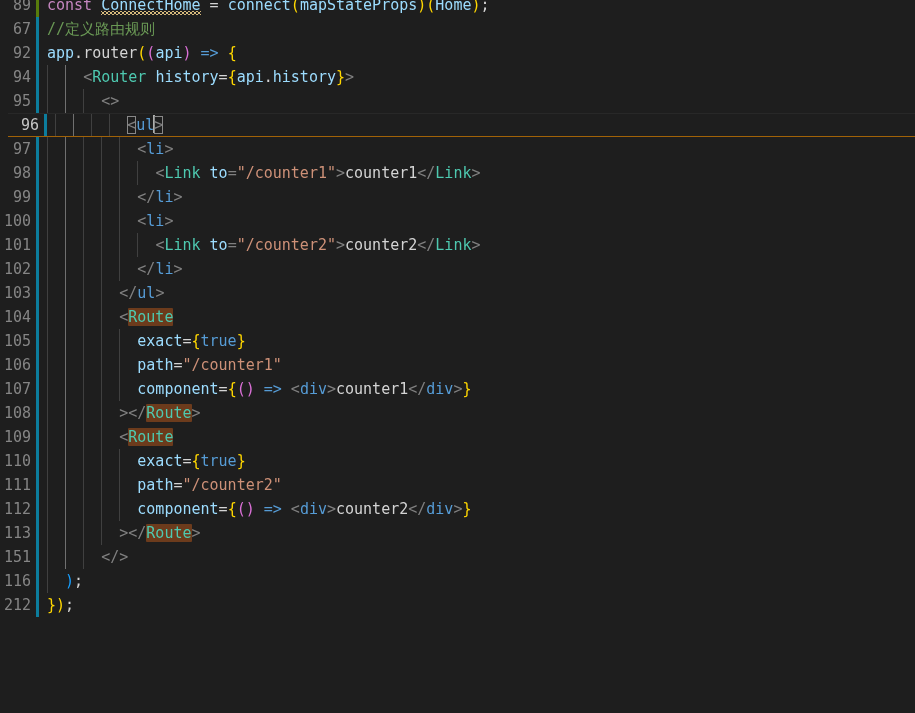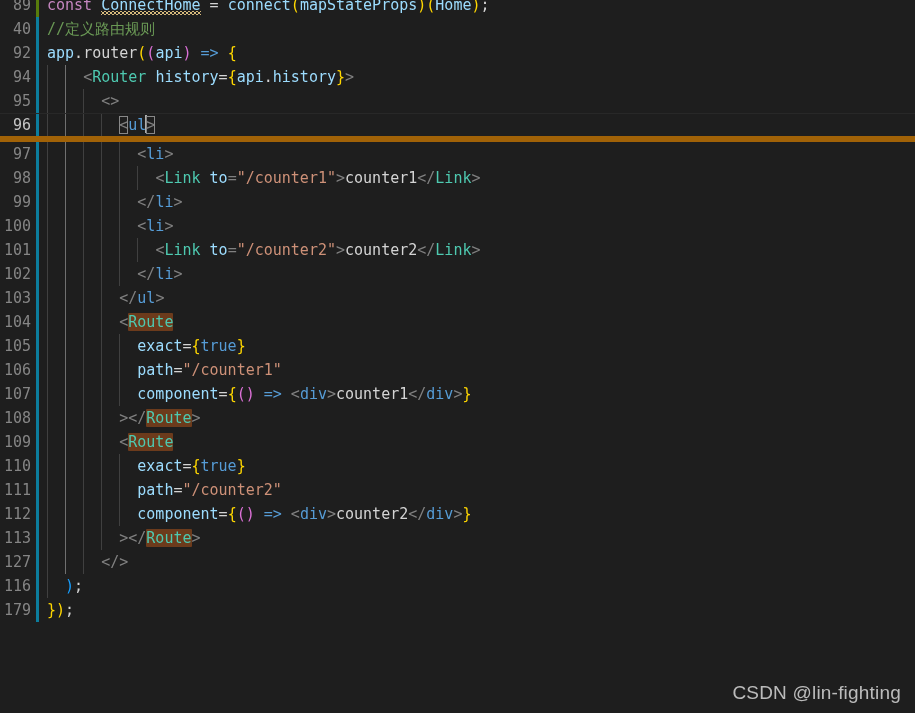--- a/index.html
+++ b/index.html
@@ -29,23 +29,24 @@
   
   .row {
     position: relative;
     height: 24px;
     line-height: 24px;
     white-space: pre;
     display: block;
   }
   .row.current {
     border-top: 1px solid #282828;
-    border-bottom: 6px solid #a16207;
+    border-bottom: 1px solid #a16207;
     height: 22px;
     line-height: 22px;
+    margin-left: 8px;
   }
 
   
   .gutter {
     position: absolute;
     left: 0;
     top: 0;
     width: 31px;
     height: 24px;
     text-align: right;
@@ -161,21 +162,21 @@
     opacity: 0.92;
     letter-spacing: 0.2px;
   }
 </style>
 </head>
 <body>
 
 <div id="editor">
   <div id="rows" style="position: absolute; left: 0px; top: -7px; width: 915px;">
       <div class="row" style="top: 0px;"><div class="gutter">89</div><div class="changebar add"></div><span class="code"><span class="t-kw">const </span><span class="t-var squig">ConnectHome</span><span class="t-plain"> </span><span class="t-op">=</span><span class="t-plain"> </span><span class="t-var">connect</span><span class="t-punc1">(</span><span class="t-var">mapStateProps</span><span class="t-punc1">)</span><span class="t-punc1">(</span><span class="t-var">Home</span><span class="t-punc1">)</span><span class="t-plain">;</span></span></div>
-      <div class="row" style="top: 0px;"><div class="gutter">40</div><div class="changebar mod"></div><span class="code"><span class="t-cmt">//定义路由规则</span></span></div>
+      <div class="row" style="top: 0px;"><div class="gutter">67</div><div class="changebar mod"></div><span class="code"><span class="t-cmt">//定义路由规则</span></span></div>
       <div class="row" style="top: 0px;"><div class="gutter">92</div><div class="changebar mod"></div><span class="code"><span class="t-var">app</span><span class="t-plain">.</span><span class="t-plain">router</span><span class="t-punc1">(</span><span class="t-punc2">(</span><span class="t-var">api</span><span class="t-punc2">)</span><span class="t-plain"> </span><span class="t-arrow">=&gt;</span><span class="t-plain"> </span><span class="t-punc1">{</span></span></div>
       <div class="row" style="top: 0px;"><div class="gutter">94</div><div class="changebar mod"></div><div class="guide" style="left: 47px;"></div><div class="guide active" style="left: 65.04px;"></div><span class="code"><span class="t-plain">    </span><span class="t-tagbr">&lt;</span><span class="t-comp">Router</span><span class="t-plain"> </span><span class="t-var">history</span><span class="t-plain">=</span><span class="t-punc1">{</span><span class="t-var">api</span><span class="t-plain">.</span><span class="t-var">history</span><span class="t-punc1">}</span><span class="t-tagbr">&gt;</span></span></div>
       <div class="row" style="top: 0px;"><div class="gutter">95</div><div class="changebar mod"></div><div class="guide" style="left: 47px;"></div><div class="guide active" style="left: 65.04px;"></div><div class="guide" style="left: 83.08px;"></div><span class="code"><span class="t-plain">      </span><span class="t-tagbr">&lt;&gt;</span></span></div>
       <div class="row current" style="top: 0px;"><div class="gutter">96</div><div class="changebar mod"></div><div class="guide" style="left: 47px;"></div><div class="guide active" style="left: 65.04px;"></div><div class="guide" style="left: 83.08px;"></div><div class="guide" style="left: 101.12px;"></div><span class="code"><span class="t-plain">        </span><span class="t-tagbr bmatch">&lt;</span><span class="t-tag">ul</span><span class="caret"></span><span class="t-tagbr bmatch">&gt;</span></span></div>
       <div class="row" style="top: 0px;"><div class="gutter">97</div><div class="changebar mod"></div><div class="guide" style="left: 47px;"></div><div class="guide active" style="left: 65.04px;"></div><div class="guide" style="left: 83.08px;"></div><div class="guide" style="left: 101.12px;"></div><div class="guide" style="left: 119.16px;"></div><span class="code"><span class="t-plain">          </span><span class="t-tagbr">&lt;</span><span class="t-tag">li</span><span class="t-tagbr">&gt;</span></span></div>
       <div class="row" style="top: 0px;"><div class="gutter">98</div><div class="changebar mod"></div><div class="guide" style="left: 47px;"></div><div class="guide active" style="left: 65.04px;"></div><div class="guide" style="left: 83.08px;"></div><div class="guide" style="left: 101.12px;"></div><div class="guide" style="left: 119.16px;"></div><div class="guide" style="left: 137.2px;"></div><span class="code"><span class="t-plain">            </span><span class="t-tagbr">&lt;</span><span class="t-comp">Link</span><span class="t-plain"> </span><span class="t-var">to</span><span class="t-tagbr">=</span><span class="t-str">"/counter1"</span><span class="t-tagbr">&gt;</span><span class="t-plain">counter1</span><span class="t-tagbr">&lt;/</span><span class="t-comp">Link</span><span class="t-tagbr">&gt;</span></span></div>
       <div class="row" style="top: 0px;"><div class="gutter">99</div><div class="changebar mod"></div><div class="guide" style="left: 47px;"></div><div class="guide active" style="left: 65.04px;"></div><div class="guide" style="left: 83.08px;"></div><div class="guide" style="left: 101.12px;"></div><div class="guide" style="left: 119.16px;"></div><span class="code"><span class="t-plain">          </span><span class="t-tagbr">&lt;/</span><span class="t-tag">li</span><span class="t-tagbr">&gt;</span></span></div>
       <div class="row" style="top: 0px;"><div class="gutter">100</div><div class="changebar mod"></div><div class="guide" style="left: 47px;"></div><div class="guide active" style="left: 65.04px;"></div><div class="guide" style="left: 83.08px;"></div><div class="guide" style="left: 101.12px;"></div><div class="guide" style="left: 119.16px;"></div><span class="code"><span class="t-plain">          </span><span class="t-tagbr">&lt;</span><span class="t-tag">li</span><span class="t-tagbr">&gt;</span></span></div>
       <div class="row" style="top: 0px;"><div class="gutter">101</div><div class="changebar mod"></div><div class="guide" style="left: 47px;"></div><div class="guide active" style="left: 65.04px;"></div><div class="guide" style="left: 83.08px;"></div><div class="guide" style="left: 101.12px;"></div><div class="guide" style="left: 119.16px;"></div><div class="guide" style="left: 137.2px;"></div><span class="code"><span class="t-plain">            </span><span class="t-tagbr">&lt;</span><span class="t-comp">Link</span><span class="t-plain"> </span><span class="t-var">to</span><span class="t-tagbr">=</span><span class="t-str">"/counter2"</span><span class="t-tagbr">&gt;</span><span class="t-plain">counter2</span><span class="t-tagbr">&lt;/</span><span class="t-comp">Link</span><span class="t-tagbr">&gt;</span></span></div>
       <div class="row" style="top: 0px;"><div class="gutter">102</div><div class="changebar mod"></div><div class="guide" style="left: 47px;"></div><div class="guide active" style="left: 65.04px;"></div><div class="guide" style="left: 83.08px;"></div><div class="guide" style="left: 101.12px;"></div><div class="guide" style="left: 119.16px;"></div><span class="code"><span class="t-plain">          </span><span class="t-tagbr">&lt;/</span><span class="t-tag">li</span><span class="t-tagbr">&gt;</span></span></div>
@@ -183,18 +184,17 @@
       <div class="row" style="top: 0px;"><div class="gutter">104</div><div class="changebar mod"></div><div class="guide" style="left: 47px;"></div><div class="guide active" style="left: 65.04px;"></div><div class="guide" style="left: 83.08px;"></div><div class="guide" style="left: 101.12px;"></div><span class="code"><span class="t-plain">        </span><span class="t-tagbr">&lt;</span><span class="t-comp hl-word">Route</span></span></div>
       <div class="row" style="top: 0px;"><div class="gutter">105</div><div class="changebar mod"></div><div class="guide" style="left: 47px;"></div><div class="guide active" style="left: 65.04px;"></div><div class="guide" style="left: 83.08px;"></div><div class="guide" style="left: 101.12px;"></div><div class="guide" style="left: 119.16px;"></div><span class="code"><span class="t-plain">          </span><span class="t-var">exact</span><span class="t-plain">=</span><span class="t-punc1">{</span><span class="t-bool">true</span><span class="t-punc1">}</span></span></div>
       <div class="row" style="top: 0px;"><div class="gutter">106</div><div class="changebar mod"></div><div class="guide" style="left: 47px;"></div><div class="guide active" style="left: 65.04px;"></div><div class="guide" style="left: 83.08px;"></div><div class="guide" style="left: 101.12px;"></div><div class="guide" style="left: 119.16px;"></div><span class="code"><span class="t-plain">          </span><span class="t-var">path</span><span class="t-plain">=</span><span class="t-str">"/counter1"</span></span></div>
       <div class="row" style="top: 0px;"><div class="gutter">107</div><div class="changebar mod"></div><div class="guide" style="left: 47px;"></div><div class="guide active" style="left: 65.04px;"></div><div class="guide" style="left: 83.08px;"></div><div class="guide" style="left: 101.12px;"></div><div class="guide" style="left: 119.16px;"></div><span class="code"><span class="t-plain">          </span><span class="t-var">component</span><span class="t-plain">=</span><span class="t-punc1">{</span><span class="t-punc2">()</span><span class="t-plain"> </span><span class="t-arrow">=&gt;</span><span class="t-plain"> </span><span class="t-tagbr">&lt;</span><span class="t-tag">div</span><span class="t-tagbr">&gt;</span><span class="t-plain">counter1</span><span class="t-tagbr">&lt;/</span><span class="t-tag">div</span><span class="t-tagbr">&gt;</span><span class="t-punc1">}</span></span></div>
       <div class="row" style="top: 0px;"><div class="gutter">108</div><div class="changebar mod"></div><div class="guide" style="left: 47px;"></div><div class="guide active" style="left: 65.04px;"></div><div class="guide" style="left: 83.08px;"></div><div class="guide" style="left: 101.12px;"></div><span class="code"><span class="t-plain">        </span><span class="t-tagbr">&gt;</span><span class="t-tagbr">&lt;/</span><span class="t-comp hl-word">Route</span><span class="t-tagbr">&gt;</span></span></div>
       <div class="row" style="top: 0px;"><div class="gutter">109</div><div class="changebar mod"></div><div class="guide" style="left: 47px;"></div><div class="guide active" style="left: 65.04px;"></div><div class="guide" style="left: 83.08px;"></div><div class="guide" style="left: 101.12px;"></div><span class="code"><span class="t-plain">        </span><span class="t-tagbr">&lt;</span><span class="t-comp hl-word">Route</span></span></div>
       <div class="row" style="top: 0px;"><div class="gutter">110</div><div class="changebar mod"></div><div class="guide" style="left: 47px;"></div><div class="guide active" style="left: 65.04px;"></div><div class="guide" style="left: 83.08px;"></div><div class="guide" style="left: 101.12px;"></div><div class="guide" style="left: 119.16px;"></div><span class="code"><span class="t-plain">          </span><span class="t-var">exact</span><span class="t-plain">=</span><span class="t-punc1">{</span><span class="t-bool">true</span><span class="t-punc1">}</span></span></div>
       <div class="row" style="top: 0px;"><div class="gutter">111</div><div class="changebar mod"></div><div class="guide" style="left: 47px;"></div><div class="guide active" style="left: 65.04px;"></div><div class="guide" style="left: 83.08px;"></div><div class="guide" style="left: 101.12px;"></div><div class="guide" style="left: 119.16px;"></div><span class="code"><span class="t-plain">          </span><span class="t-var">path</span><span class="t-plain">=</span><span class="t-str">"/counter2"</span></span></div>
       <div class="row" style="top: 0px;"><div class="gutter">112</div><div class="changebar mod"></div><div class="guide" style="left: 47px;"></div><div class="guide active" style="left: 65.04px;"></div><div class="guide" style="left: 83.08px;"></div><div class="guide" style="left: 101.12px;"></div><div class="guide" style="left: 119.16px;"></div><span class="code"><span class="t-plain">          </span><span class="t-var">component</span><span class="t-plain">=</span><span class="t-punc1">{</span><span class="t-punc2">()</span><span class="t-plain"> </span><span class="t-arrow">=&gt;</span><span class="t-plain"> </span><span class="t-tagbr">&lt;</span><span class="t-tag">div</span><span class="t-tagbr">&gt;</span><span class="t-plain">counter2</span><span class="t-tagbr">&lt;/</span><span class="t-tag">div</span><span class="t-tagbr">&gt;</span><span class="t-punc1">}</span></span></div>
       <div class="row" style="top: 0px;"><div class="gutter">113</div><div class="changebar mod"></div><div class="guide" style="left: 47px;"></div><div class="guide active" style="left: 65.04px;"></div><div class="guide" style="left: 83.08px;"></div><div class="guide" style="left: 101.12px;"></div><span class="code"><span class="t-plain">        </span><span class="t-tagbr">&gt;</span><span class="t-tagbr">&lt;/</span><span class="t-comp hl-word">Route</span><span class="t-tagbr">&gt;</span></span></div>
-      <div class="row" style="top: 0px;"><div class="gutter">127</div><div class="changebar mod"></div><div class="guide" style="left: 47px;"></div><div class="guide active" style="left: 65.04px;"></div><div class="guide" style="left: 83.08px;"></div><span class="code"><span class="t-plain">      </span><span class="t-tagbr">&lt;/&gt;</span></span></div>
+      <div class="row" style="top: 0px;"><div class="gutter">151</div><div class="changebar mod"></div><div class="guide" style="left: 47px;"></div><div class="guide active" style="left: 65.04px;"></div><div class="guide" style="left: 83.08px;"></div><span class="code"><span class="t-plain">      </span><span class="t-tagbr">&lt;/&gt;</span></span></div>
       <div class="row" style="top: 0px;"><div class="gutter">116</div><div class="changebar mod"></div><div class="guide" style="left: 47px;"></div><span class="code"><span class="t-plain">  </span><span class="t-punc3">)</span><span class="t-plain">;</span></span></div>
-      <div class="row" style="top: 0px;"><div class="gutter">179</div><div class="changebar mod"></div><span class="code"><span class="t-punc1">}</span><span class="t-punc1">)</span><span class="t-plain">;</span></span></div>
+      <div class="row" style="top: 0px;"><div class="gutter">212</div><div class="changebar mod"></div><span class="code"><span class="t-punc1">}</span><span class="t-punc1">)</span><span class="t-plain">;</span></span></div>
     </div>
-  <div class="watermark">CSDN @lin-fighting</div>
 </div>
 
 </body></html>

